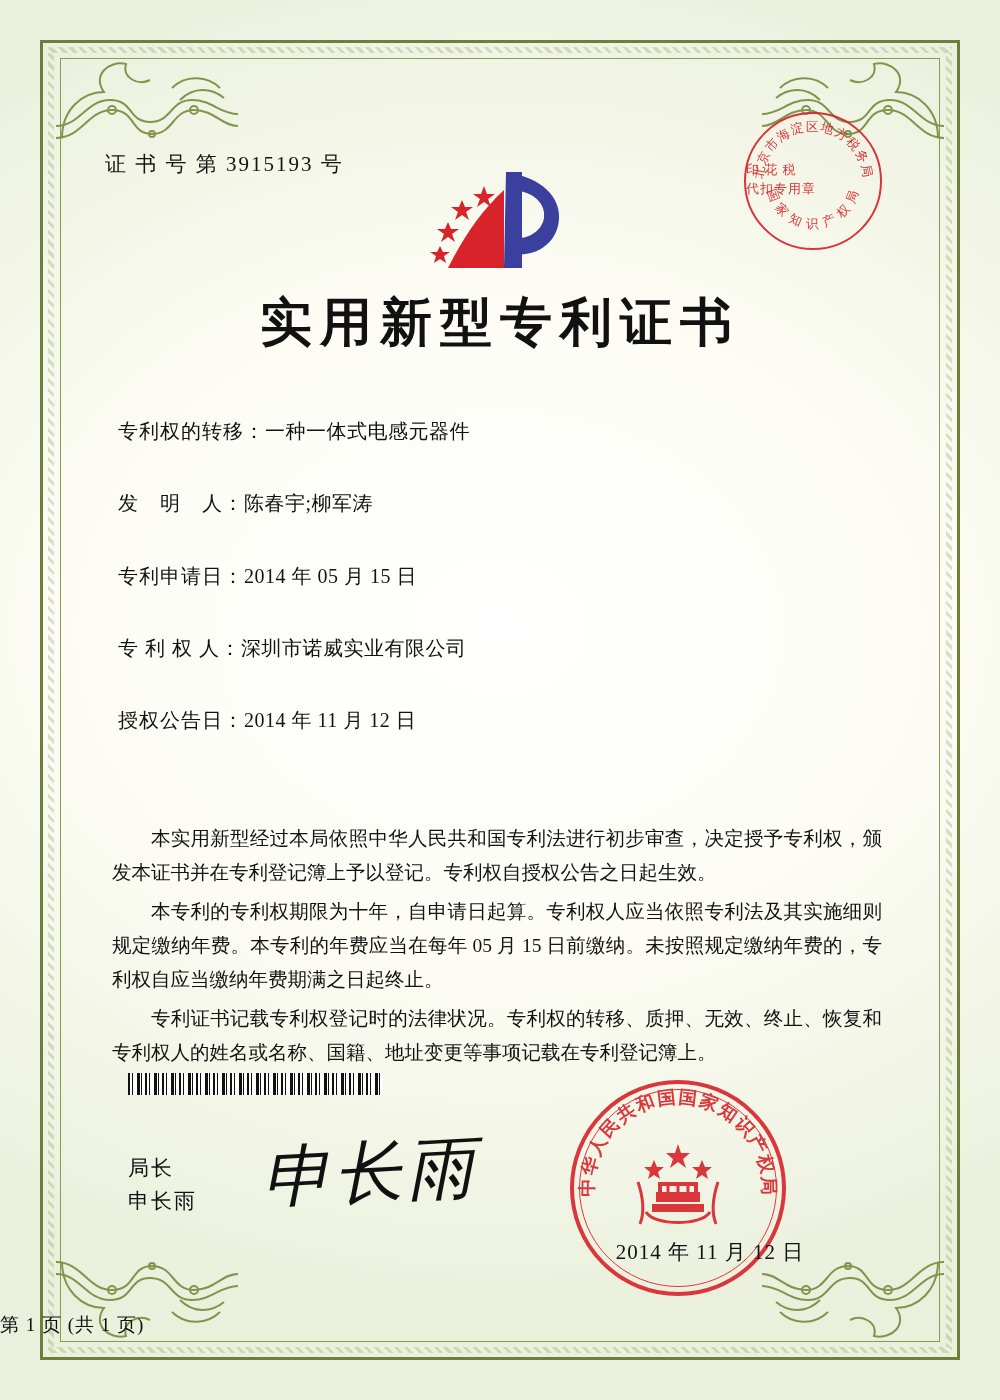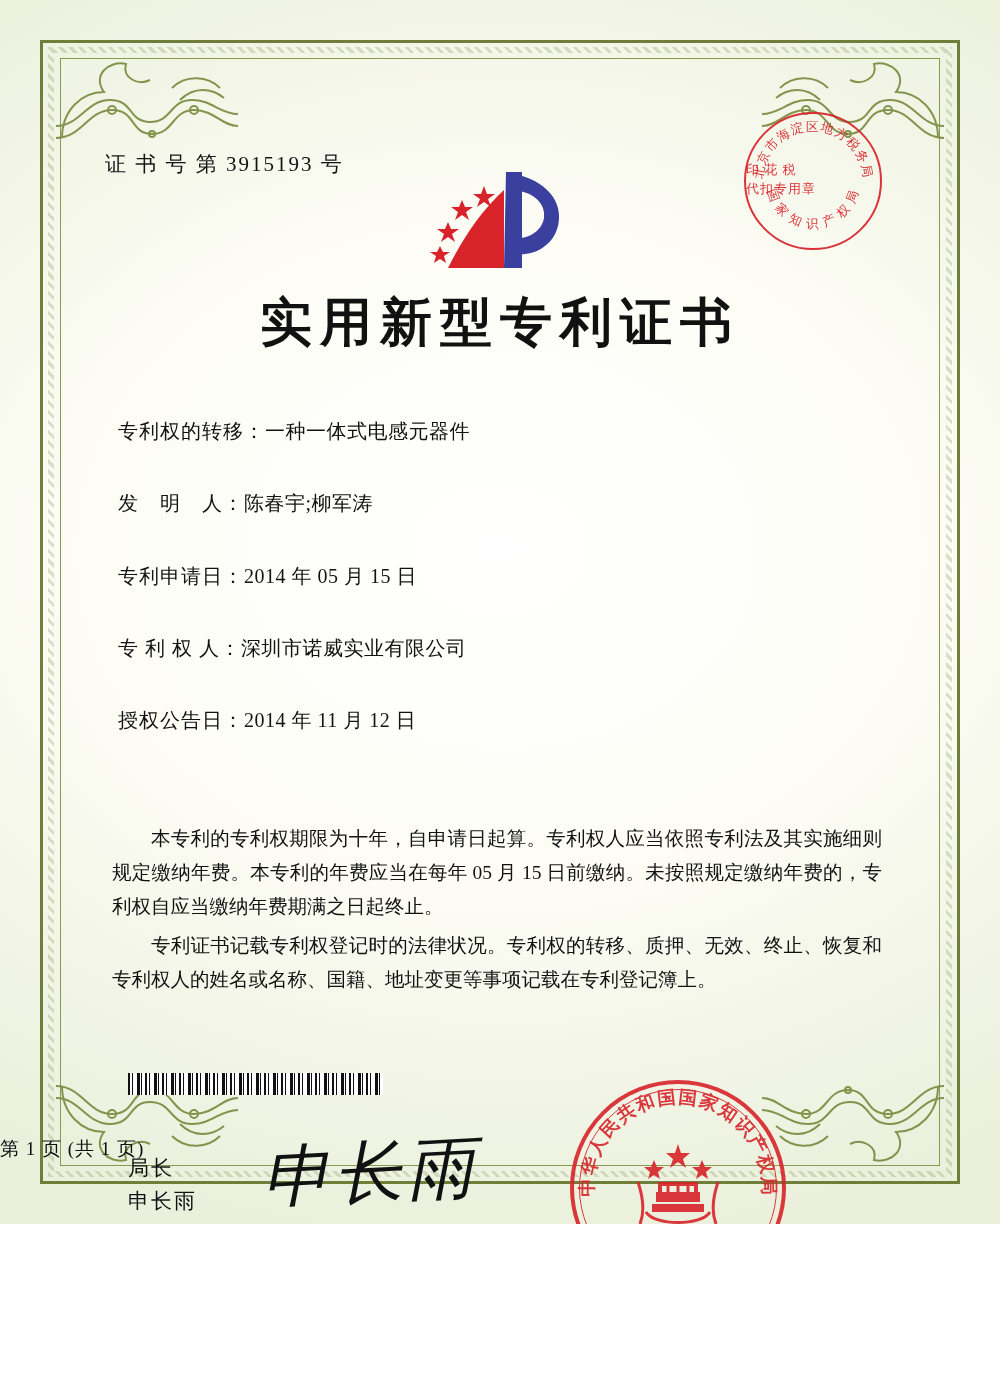--- a/index.html
+++ b/index.html
@@ -6,21 +6,21 @@
     margin: 0;
     padding: 0;
     background: #ffffff;
   }
   body {
     font-family: "Liberation Serif", "DejaVu Serif", serif;
   }
   .page {
     position: relative;
     width: 1000px;
-    height: 1224px;
+    height: 1400px;
     overflow: hidden;
     background:
       radial-gradient(ellipse 900px 700px at 50% 45%, #ffffff 0%, #fdfdf6 45%, #f4f6e8 72%, #eaf0dc 100%);
   }
   
   .frame-outer {
     position: absolute;
     left: 40px; top: 40px; right: 40px; bottom: 40px;
     border: 3px solid #6f7f3a;
     box-sizing: border-box;
@@ -337,20 +337,21 @@
     </div>
     <div class="field f-holder">
       <span class="lbl">专 利 权 人：</span><span class="val">深圳市诺威实业有限公司</span>
     </div>
     <div class="field f-grantdate">
       <span class="lbl">授权公告日：</span><span class="val">2014 年 11 月 12 日</span>
     </div>
   </div>
 
   <div class="body-text">
+    <p>本实用新型经过本局依照中华人民共和国专利法进行初步审查，决定授予专利权，颁发本证书并在专利登记簿上予以登记。专利权自授权公告之日起生效。</p>
     <p>本专利的专利权期限为十年，自申请日起算。专利权人应当依照专利法及其实施细则规定缴纳年费。本专利的年费应当在每年 05 月 15 日前缴纳。未按照规定缴纳年费的，专利权自应当缴纳年费期满之日起终止。</p>
     <p>专利证书记载专利权登记时的法律状况。专利权的转移、质押、无效、终止、恢复和专利权人的姓名或名称、国籍、地址变更等事项记载在专利登记簿上。</p>
   </div>
 
   <div class="barcode"></div>
 
   <div class="sign-block">
     <div>局长</div>
     <div>申长雨</div>
   </div>

